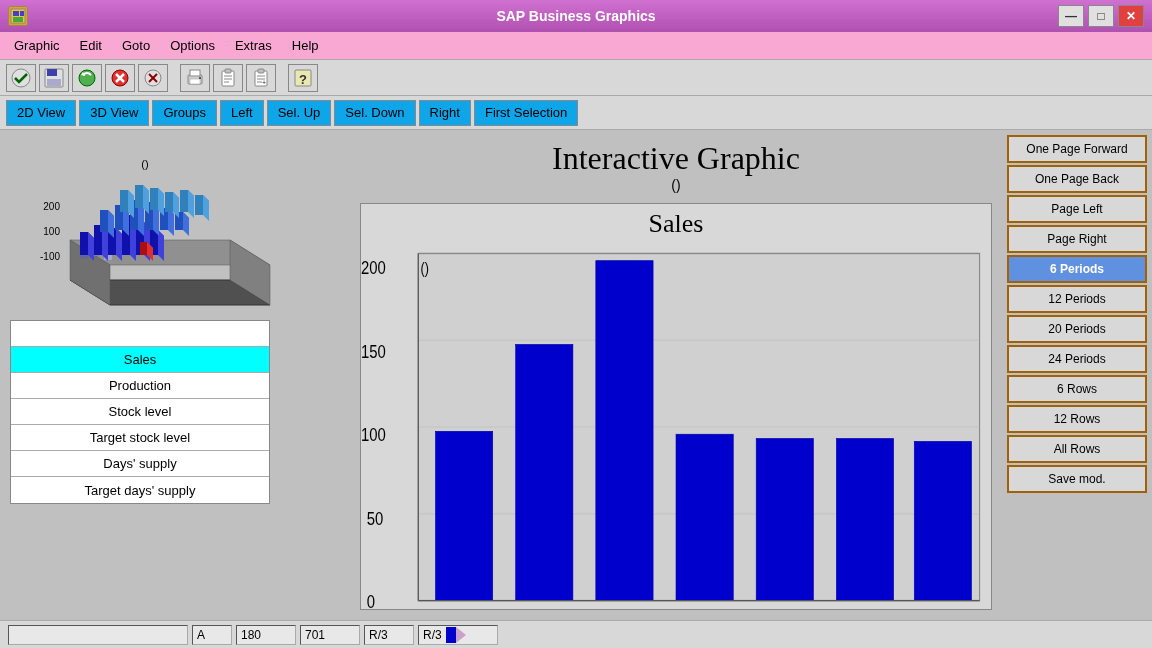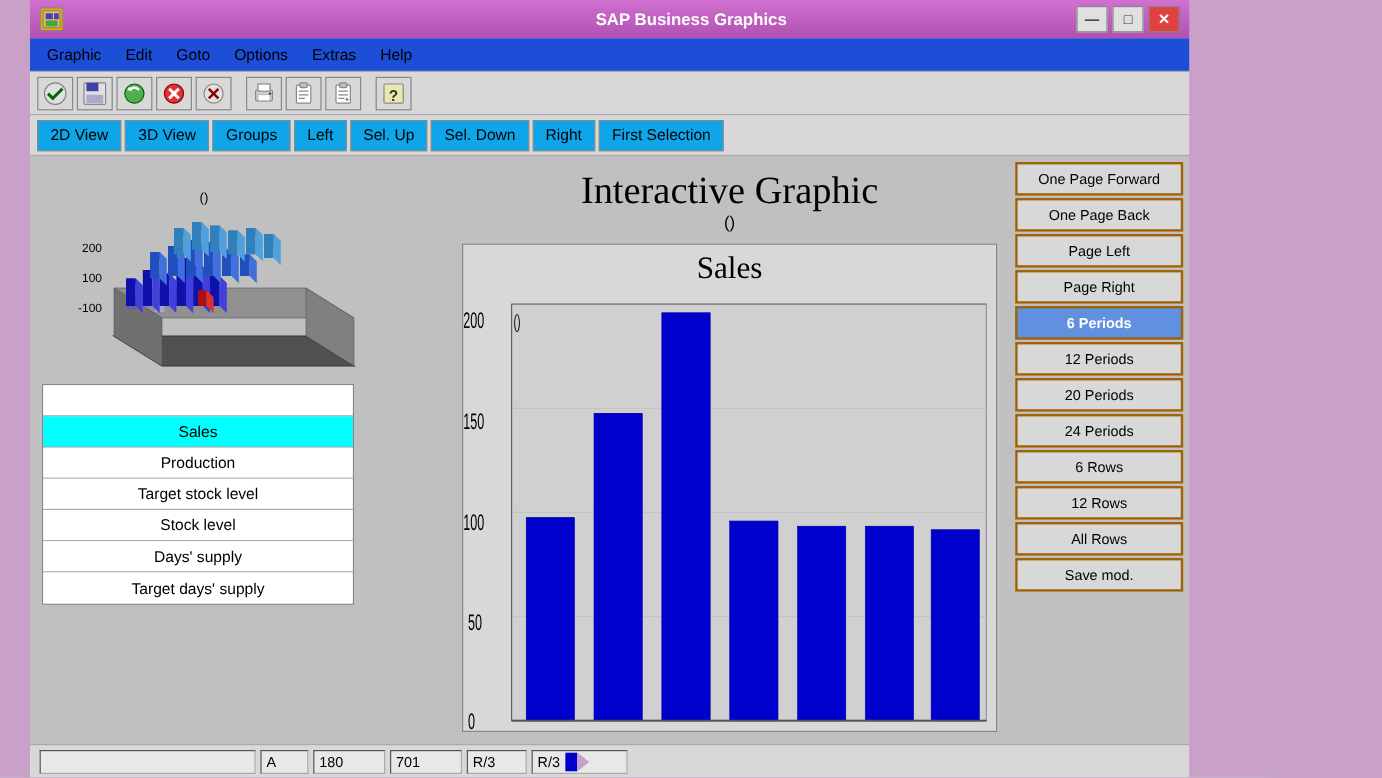--- a/index.html
+++ b/index.html
@@ -5,26 +5,25 @@
     * { box-sizing: border-box; margin: 0; padding: 0; }
     body {
       font-family: Arial, sans-serif;
       font-size: 13px;
       background: #c8a0c8;
       width: 1152px;
       height: 648px;
       overflow: hidden;
     }
     #app-window {
-      width: 966px;
+      width: 1152px;
       height: 648px;
       display: flex;
       flex-direction: column;
       background: #c8a0c8;
-      margin-left: 25px;
     }
     
     #title-bar {
       height: 32px;
       background: linear-gradient(to bottom, #d070d0, #b050b0);
       display: flex;
       align-items: center;
       justify-content: space-between;
       padding: 0 8px;
       flex-shrink: 0;
@@ -72,21 +71,21 @@
       background: #e0e0e0;
       font-weight: bold;
     }
     .win-btn.close {
       background: #e04040;
       color: white;
     }
     
     #menu-bar {
       height: 28px;
-      background: #1d4ed8;
+      background: #f9a8d4;
       display: flex;
       align-items: center;
       padding: 0 4px;
       border-bottom: 1px solid #aaa;
       flex-shrink: 0;
     }
     .menu-item {
       padding: 3px 10px;
       cursor: pointer;
       font-size: 13px;
@@ -486,22 +485,22 @@
               <polygon points="153,35 159,41 159,61 153,55" fill="#50a0dd"></polygon>
             </g>
           </g>
         </svg>
       </div>
 
       <div id="legend">
         <div class="legend-header"></div>
         <div class="legend-item selected">Sales</div>
         <div class="legend-item">Production</div>
+        <div class="legend-item">Stock level</div>
         <div class="legend-item">Target stock level</div>
-        <div class="legend-item">Stock level</div>
         <div class="legend-item">Days' supply</div>
         <div class="legend-item">Target days' supply</div>
       </div>
     </div>
 
     <div id="center-panel">
       <div id="chart-title">Interactive Graphic</div>
       <div id="chart-subtitle">()</div>
 
       <div id="bar-chart-container">

